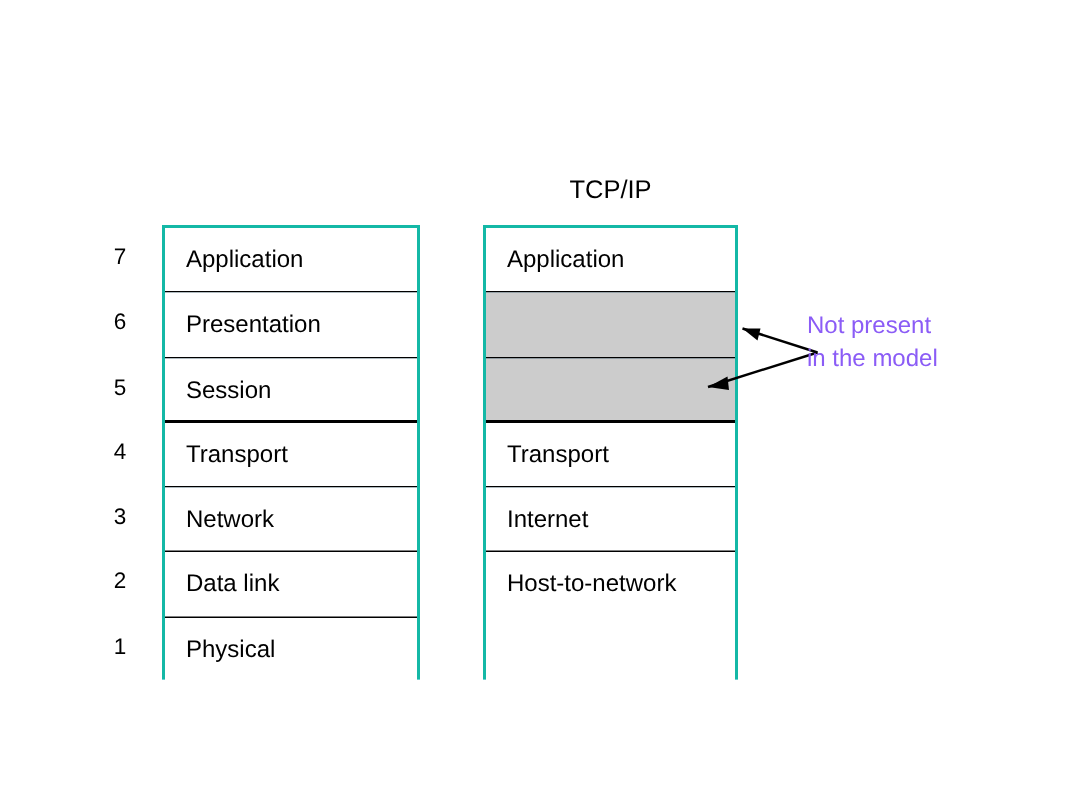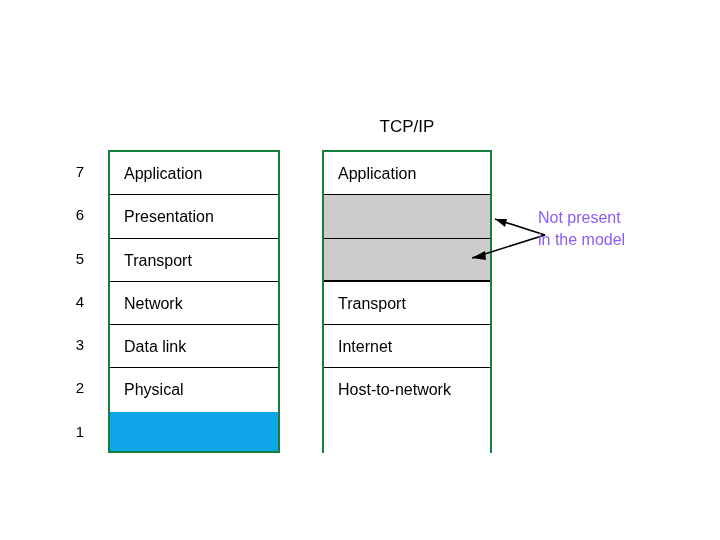--- a/index.html
+++ b/index.html
@@ -58,22 +58,22 @@
     font-family: "Liberation Sans", sans-serif;
     font-size: 15px;
     color: #000000;
   }
 
   
   .stack {
     position: absolute;
     top: 150px;
     box-sizing: border-box;
-    border: 2px solid #15803d;
-    background: #0ea5e9;
+    border: 2px solid #14b8a6;
+    background: #7dd3fc;
   }
   .stack.osi   { left: 108px; width: 172px; height: 303px; }
   .stack.tcpip { left: 322px; width: 170px; height: 303px; }
 
   .cell {
     box-sizing: border-box;
     position: relative;
     height: 43.3px;
     border-bottom: 1px solid #000000;
     background: #ffffff;
@@ -138,20 +138,23 @@
     <div class="num">1</div>
   </div>
 
   <div class="stack osi">
     <div class="cell">
       <div class="cell-label">Application</div>
     </div>
     <div class="cell">
       <div class="cell-label">Presentation</div>
     </div>
+    <div class="cell thick-bottom">
+      <div class="cell-label">Session</div>
+    </div>
     <div class="cell">
       <div class="cell-label">Transport</div>
     </div>
     <div class="cell">
       <div class="cell-label">Network</div>
     </div>
     <div class="cell">
       <div class="cell-label">Data link</div>
     </div>
     <div class="cell last">

